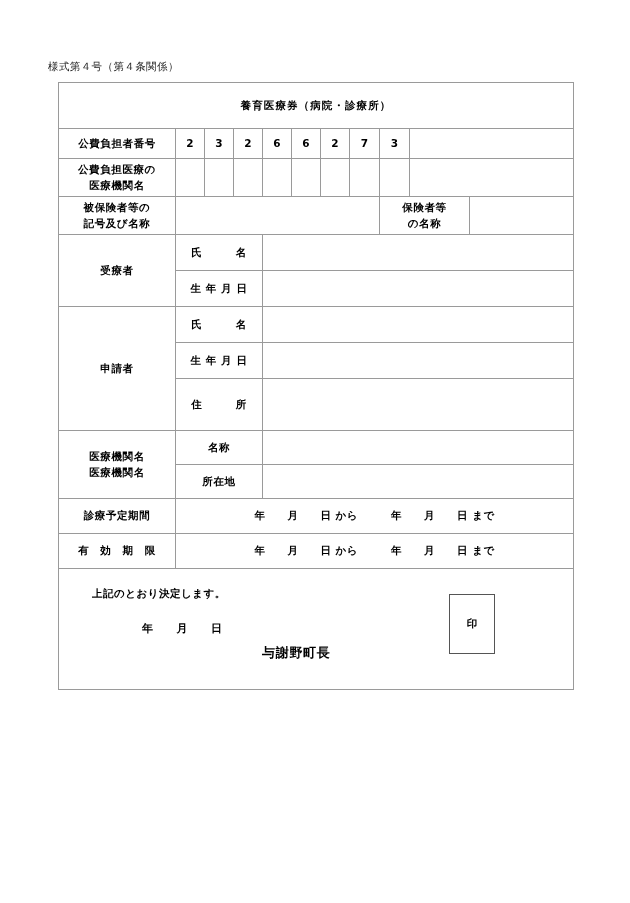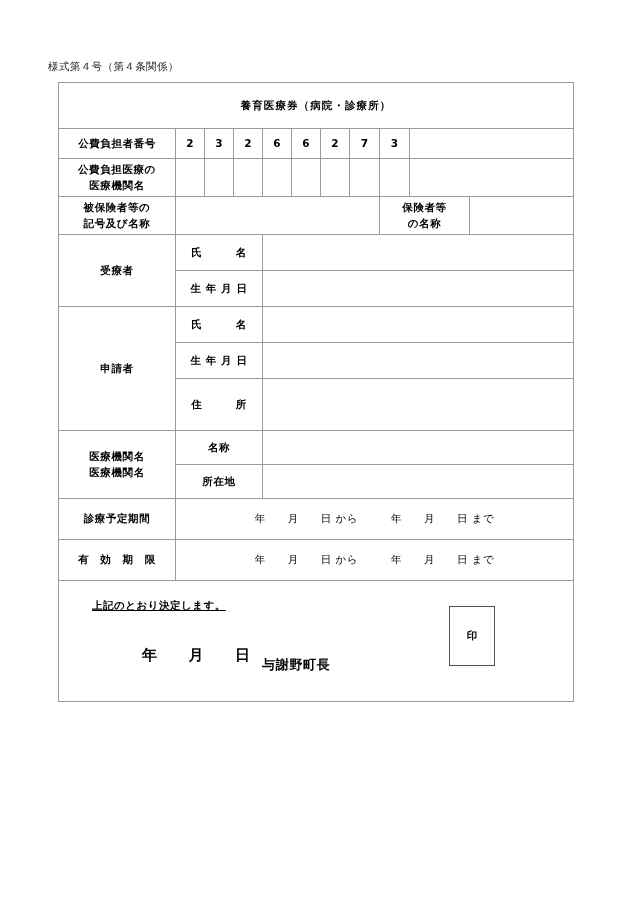--- a/index.html
+++ b/index.html
@@ -88,25 +88,25 @@
     font-weight: bold;
     text-align: center;
   }
 
   .row-h-num   { height: 30px; }
   .row-h-num2  { height: 38px; margin-top: 20px; }
   .row-h-ins   { height: 38px; }
   .row-h-name  { height: 36px; }
   .row-h-addr  { height: 52px; padding-left: 32px; }
   .row-h-inst  { height: 34px; }
-  .row-h-per   { height: 41px; }
+  .row-h-per   { height: 35px; }
 
   .period-text {
     font-size: 10.5px;
-    font-weight: normal;
+    font-weight: bold;
     letter-spacing: 0.5px;
     white-space: pre;
   }
 
   
   .decision-cell {
     height: 120px;
     position: relative;
     text-align: left;
     vertical-align: top;
@@ -117,27 +117,26 @@
     height: 100%;
   }
   .decision-line1 {
     position: absolute;
     left: 33px;
     top: 17px;
     font-size: 10.5px;
     font-weight: bold;
     letter-spacing: 0.5px;
     white-space: nowrap;
-    text-decoration: underline;
   }
   .decision-date {
     position: absolute;
     left: 83px;
-    top: 64px;
-    font-size: 15px;
+    top: 52px;
+    font-size: 11px;
     font-weight: bold;
     letter-spacing: 0.5px;
     white-space: pre;
   }
   .decision-mayor {
     position: absolute;
     left: 203px;
     top: 75px;
     font-size: 13px;
     font-weight: bold;

